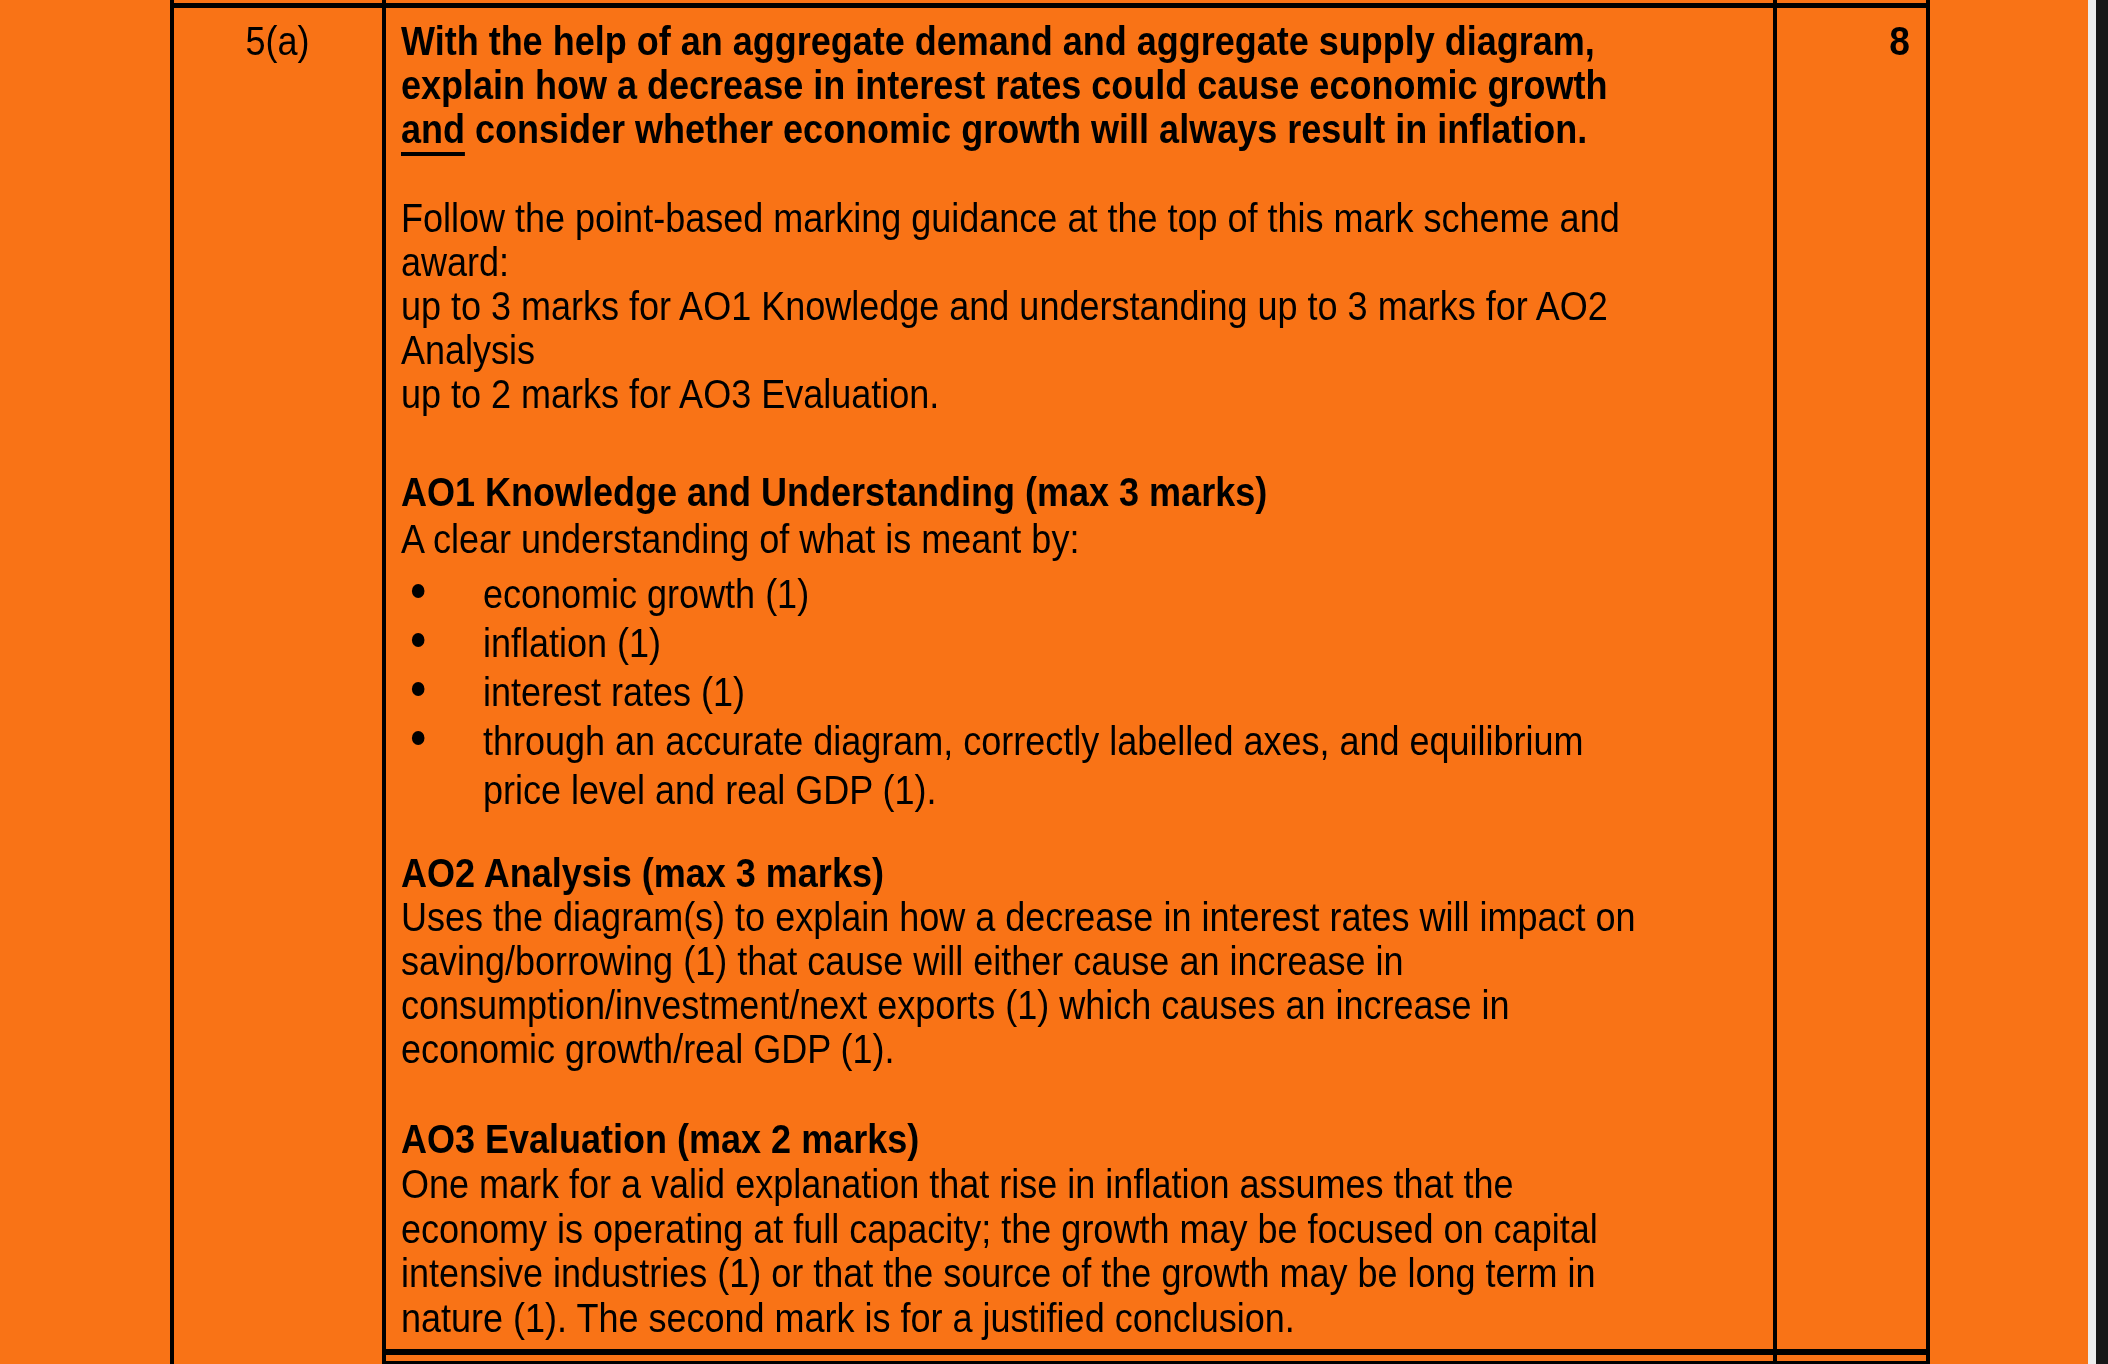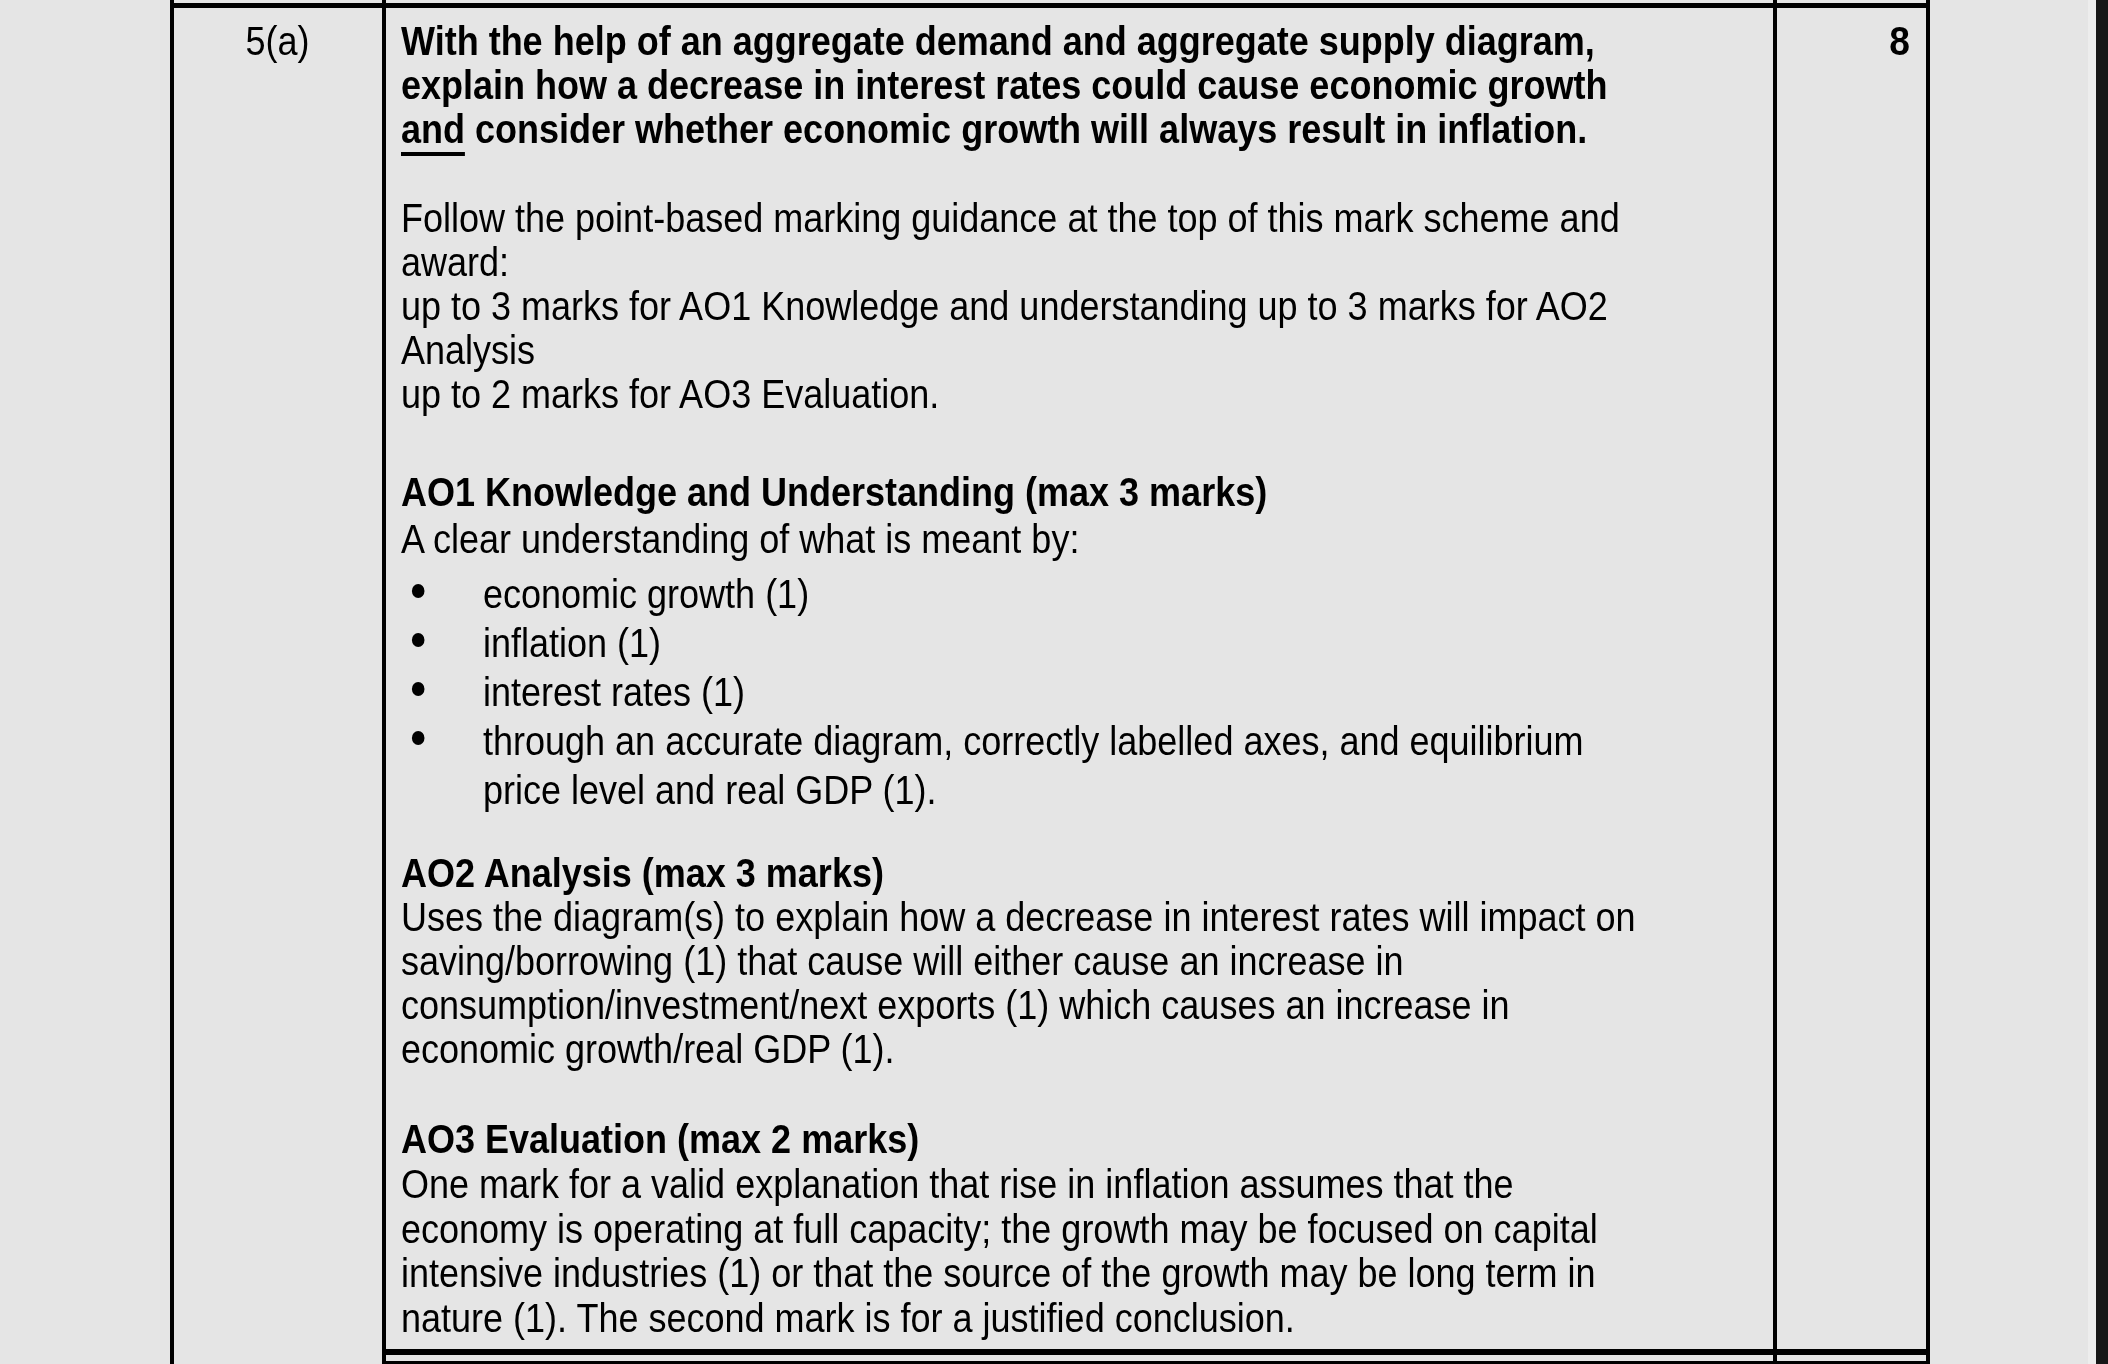--- a/index.html
+++ b/index.html
@@ -1,19 +1,19 @@
 <!DOCTYPE html>
 <html><head>
 <meta charset="utf-8">
 <style>
   html,body{margin:0;padding:0;background:#ffffff;}
   #page{
     position:relative;
     width:2108px;height:1364px;
-    background:#e5e5e5;
+    background:#f97316;
     overflow:hidden;
     font-family:"Liberation Sans","DejaVu Sans",sans-serif;
     color:#000;
   }
   
   .vline{position:absolute;top:0;bottom:0;width:4px;background:#000;}
   .hline{position:absolute;background:#000;}
   
   .line{
     position:absolute;

